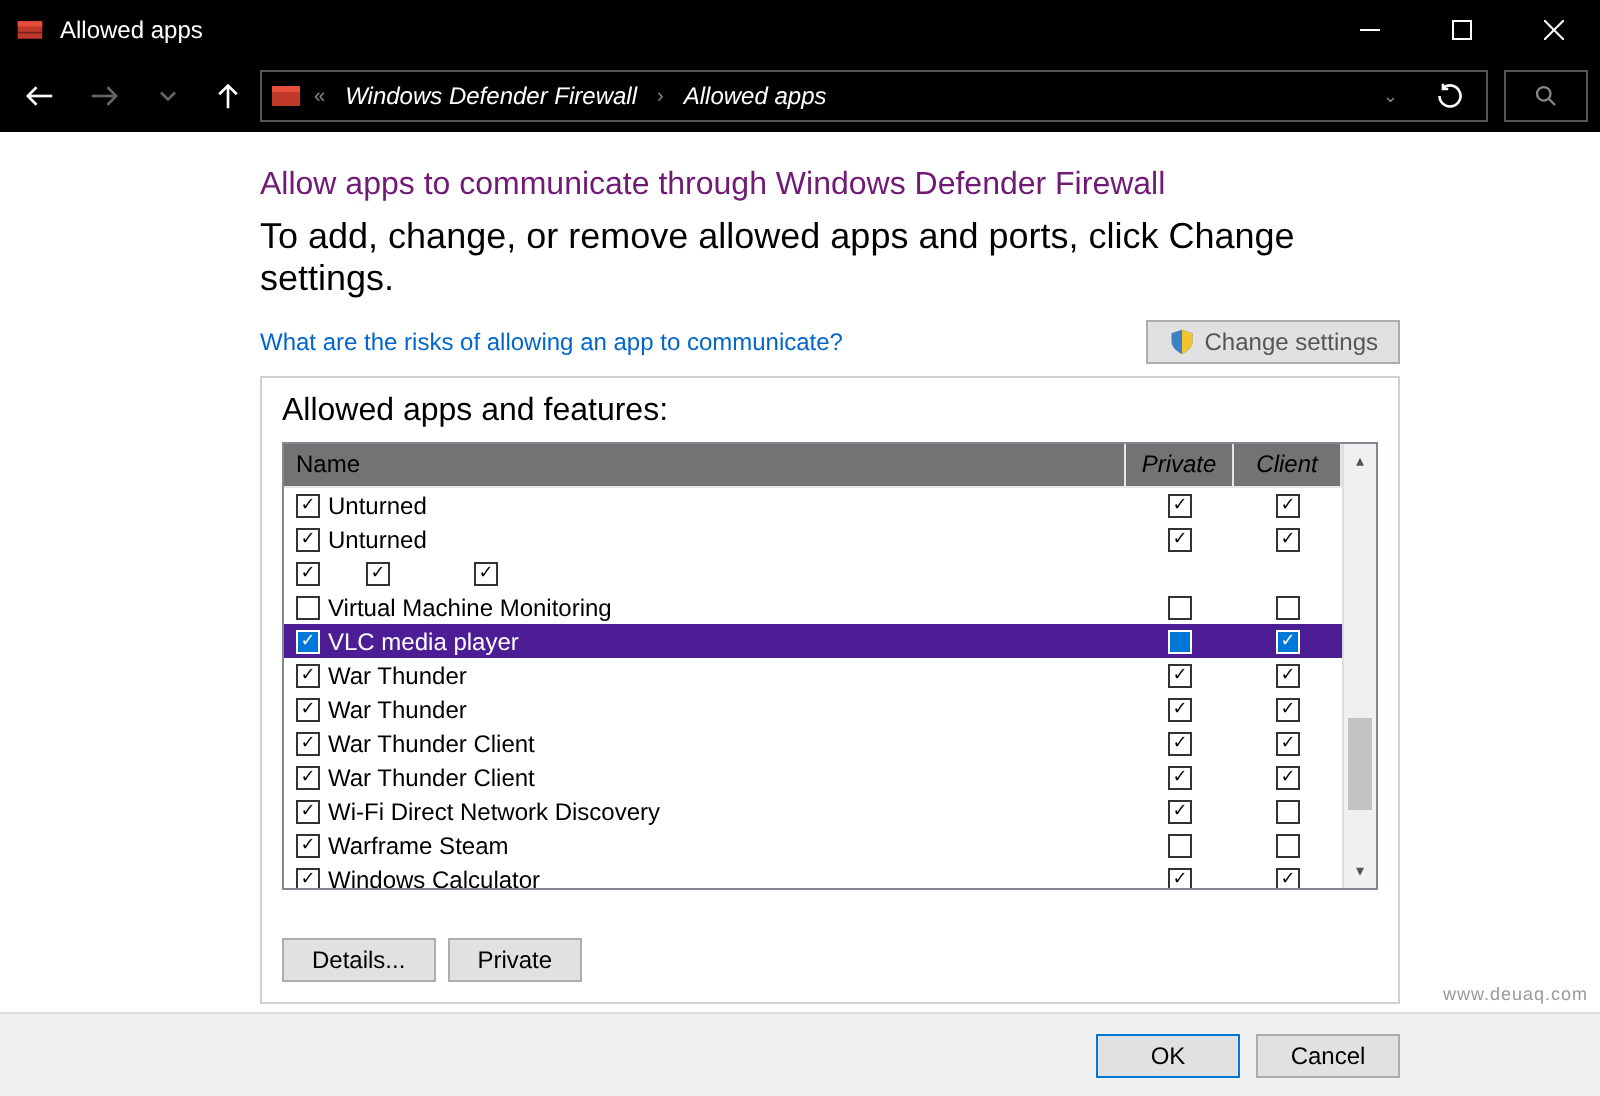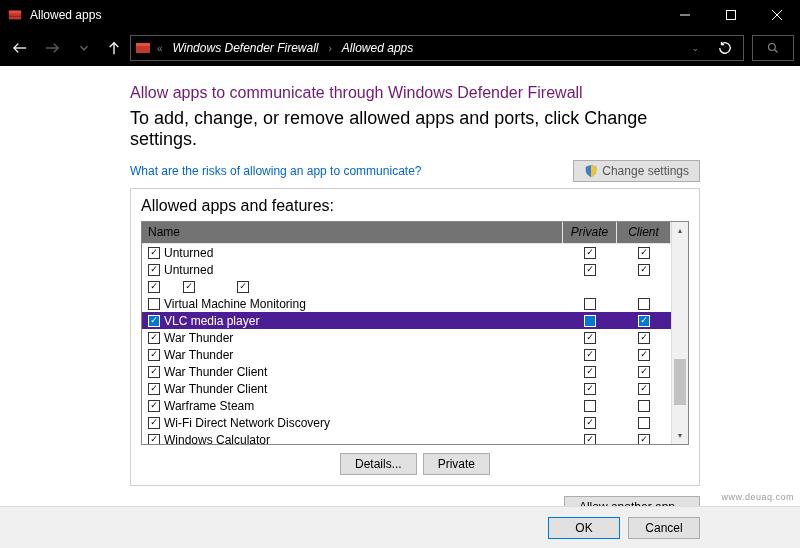--- a/index.html
+++ b/index.html
@@ -64,21 +64,21 @@
   
   .cb { width: 12px; height: 12px; border: 1px solid #333; background: #fff; display: flex; align-items: center; justify-content: center; font-size: 9px; line-height: 1; }
   .row.selected .cb { border-color: #fff; background: #0078d7; color: #fff; }
   .cb.checked::after { content: "✓"; }
   
   .scrollbar { width: 17px; background: #f0f0f0; border-left: 1px solid #ddd; display: flex; flex-direction: column; }
   .scroll-btn { height: 17px; background: #f0f0f0; display: flex; align-items: center; justify-content: center; font-size: 8px; color: #555; }
   .scroll-track { flex: 1; position: relative; }
   .scroll-thumb { position: absolute; left: 2px; right: 2px; top: 120px; height: 46px; background: #c2c2c2; }
   
-  .panel-btn-row { display: flex; justify-content: center; gap: 6px; margin-top: 8px; }
+  .panel-btn-row { display: flex; justify-content: flex-start; gap: 6px; margin-top: 24px; }
   .btn { height: 22px; padding: 0 14px; background: #e1e1e1; border: 1px solid #adadad; font-size: 12px; display: flex; align-items: center; }
   .btn.default { border: 1px solid #0078d7; }
   
   .allow-row { display: flex; justify-content: flex-end; margin-top: 10px; padding-right: 0; }
   
   .footer { position: absolute; left: 0; right: 0; bottom: 0; height: 42px; background: #f0f0f0; border-top: 1px solid #ddd; display: flex; align-items: center; justify-content: flex-end; padding-right: 100px; gap: 8px; }
   .footer .btn { min-width: 72px; justify-content: center; }
   
   .watermark { position: absolute; right: 6px; bottom: 46px; font-size: 9px; color: #999; letter-spacing: 0.5px; }
 </style>
@@ -296,35 +296,35 @@
                 <span class="cb checked"></span>
               </div>
               <div class="row-col">
                 <span class="cb checked"></span>
               </div>
             </div>
             <div class="row">
               <div class="row-cb">
                 <span class="cb checked"></span>
               </div>
+              <div class="row-name">Wi-Fi Direct Network Discovery</div>
+              <div class="row-col">
+                <span class="cb checked"></span>
+              </div>
+              <div class="row-col">
+                <span class="cb"></span>
+              </div>
+            </div>
+            <div class="row">
+              <div class="row-cb">
+                <span class="cb checked"></span>
+              </div>
               <div class="row-name">Warframe Steam</div>
               <div class="row-col">
                 <span class="cb"></span>
-              </div>
-              <div class="row-col">
-                <span class="cb"></span>
-              </div>
-            </div>
-            <div class="row">
-              <div class="row-cb">
-                <span class="cb checked"></span>
-              </div>
-              <div class="row-name">Wi-Fi Direct Network Discovery</div>
-              <div class="row-col">
-                <span class="cb checked"></span>
               </div>
               <div class="row-col">
                 <span class="cb"></span>
               </div>
             </div>
             <div class="row">
               <div class="row-cb">
                 <span class="cb checked"></span>
               </div>
               <div class="row-name">Windows Calculator</div>

